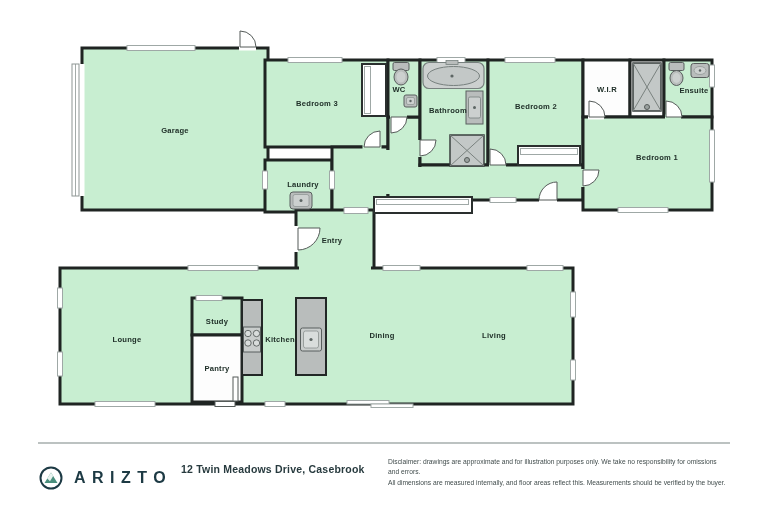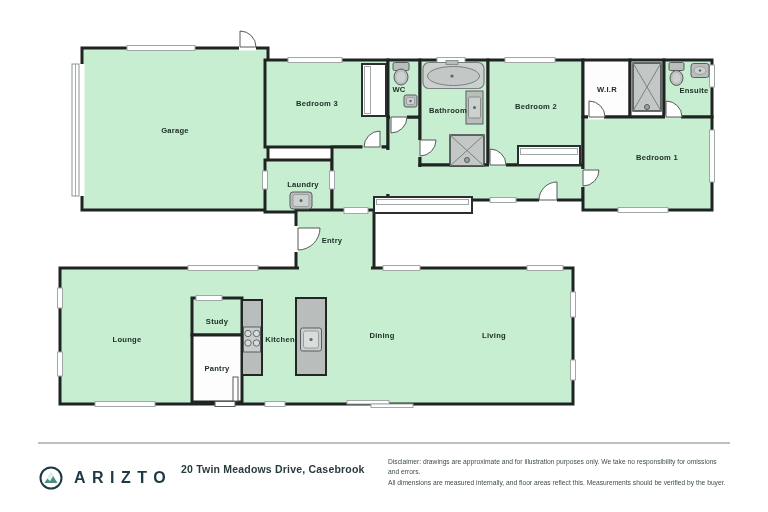--- a/index.html
+++ b/index.html
@@ -233,20 +233,20 @@
 
 <div class="brand-row">
   <svg width="24" height="24" viewBox="0 0 24 24">
     <circle cx="12" cy="12" r="10.5" fill="#ffffff" stroke="#1d3a44" stroke-width="2"></circle>
     <polygon points="5.5,17 12,6.5 18.5,17" fill="#4a8f7d"></polygon>
     <polygon points="8.2,12.6 12,6.5 14.2,10.1 11,15.2" fill="#e9f4f0"></polygon>
   </svg>
   <span class="brand-text">ARIZTO</span>
 </div>
 
-<div class="address">20 Twin Meadows Drive, Casebrook</div>
+<div class="address">12 Twin Meadows Drive, Casebrook</div>
 
 <div class="disclaimer">
   <div>Disclaimer: drawings are approximate and for illustration purposes only. We take no responsibility for omissions and errors.</div>
   <div>All dimensions are measured internally, and floor areas reflect this. Measurements should be verified by the buyer.</div>
 </div>
 
 </div>
 
 </body></html>

